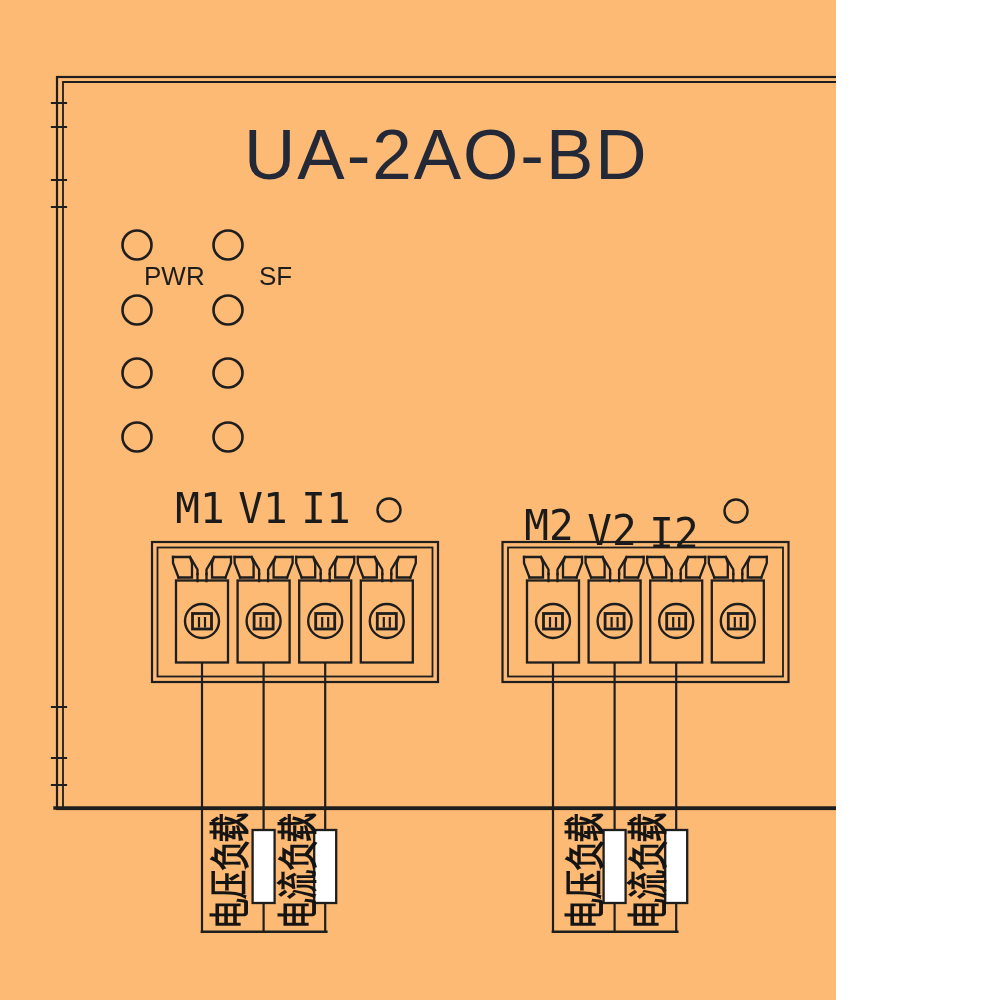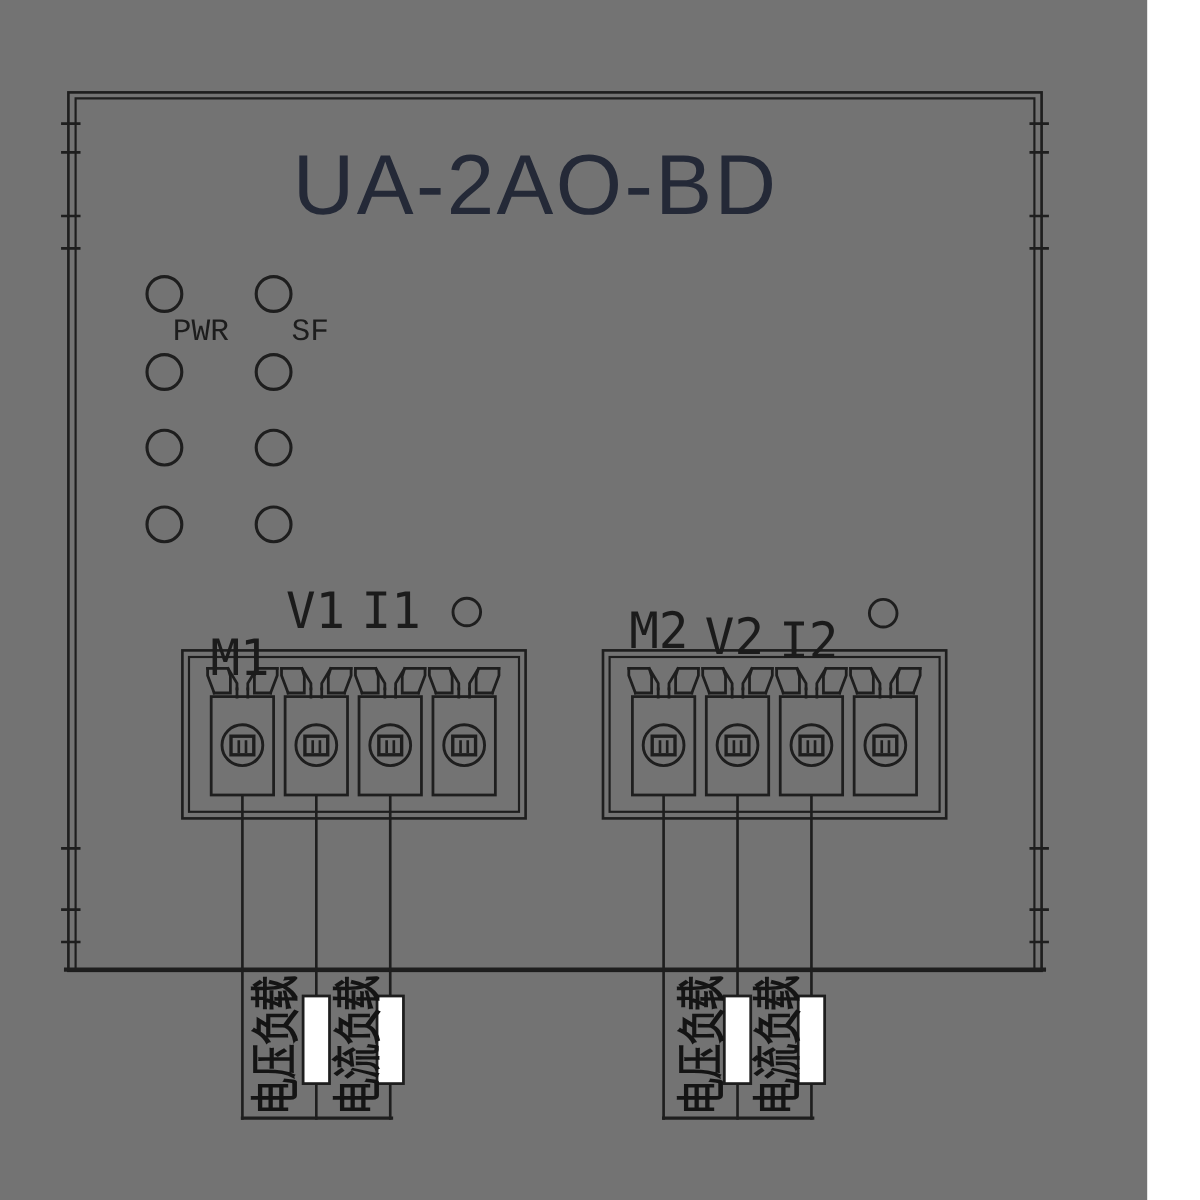--- a/index.html
+++ b/index.html
@@ -1,33 +1,33 @@
 <!DOCTYPE html>
 <html><head>
 <meta charset="utf-8">
 <style>
   html,body{margin:0;padding:0;background:#ffffff;}
   .canvas{
     position:relative;
-    width:956px;height:1000px;
-    background:#737373;
+    width:836px;height:1000px;
+    background:#fdba74;
     overflow:hidden;
     font-family:"Liberation Sans", sans-serif;
   }
   svg.linework{position:absolute;left:0;top:0;}
   .txt{position:absolute;color:#1f1f1f;white-space:nowrap;}
   .title{
     font-family:"Liberation Sans", sans-serif;
     font-size:71px;
     font-weight:400;
     letter-spacing:2px;
     color:#242937;
   }
   .led-label{
-    font-family:Liberation Mono, monospace;
+    font-family:Liberation Sans, sans-serif;
     font-size:26px;
     color:#1d1d1d;
   }
   .term-label{
     font-family:"DejaVu Sans Mono", monospace;
     font-size:41px;
     color:#1b1b1b;
     transform:translateX(-50%) scaleY(1.02);
   }
   .load-label{
@@ -131,23 +131,23 @@
       <rect x="252.6" y="830" width="22" height="73"></rect>
       <rect x="314.2" y="830" width="22" height="73"></rect>
       <rect x="603.6" y="830" width="22" height="73"></rect>
       <rect x="665.2" y="830" width="22" height="73"></rect>
     </g>
   </svg>
 
   <div class="txt title" style="left:244px; top:114px;">UA-2AO-BD</div>
 
   <div class="txt led-label" style="left:144px; top:261px;">PWR</div>
-  <div class="txt led-label" style="left:243px; top:261px;">SF</div>
+  <div class="txt led-label" style="left:259px; top:261px;">SF</div>
 
-  <div class="txt term-label" style="left:200px; top:485px;margin-top:39px;">M1</div>
+  <div class="txt term-label" style="left:200px; top:485px;">M1</div>
   <div class="txt term-label" style="left:263px; top:485px;text-align:right;">V1</div>
   <div class="txt term-label" style="left:326px; top:485px;">I1</div>
 
   <div class="txt term-label" style="left:549px; top:502px;">M2</div>
   <div class="txt term-label" style="left:612px; top:507px;">V2</div>
   <div class="txt term-label" style="left:674px; top:510px;">I2</div>
 
   <div class="txt load-label" style="left:229px; top:870px;">电压负载</div>
   <div class="txt load-label" style="left:296.5px; top:870px;">电流负载</div>
   <div class="txt load-label" style="left:584px; top:870px;">电压负载</div>

